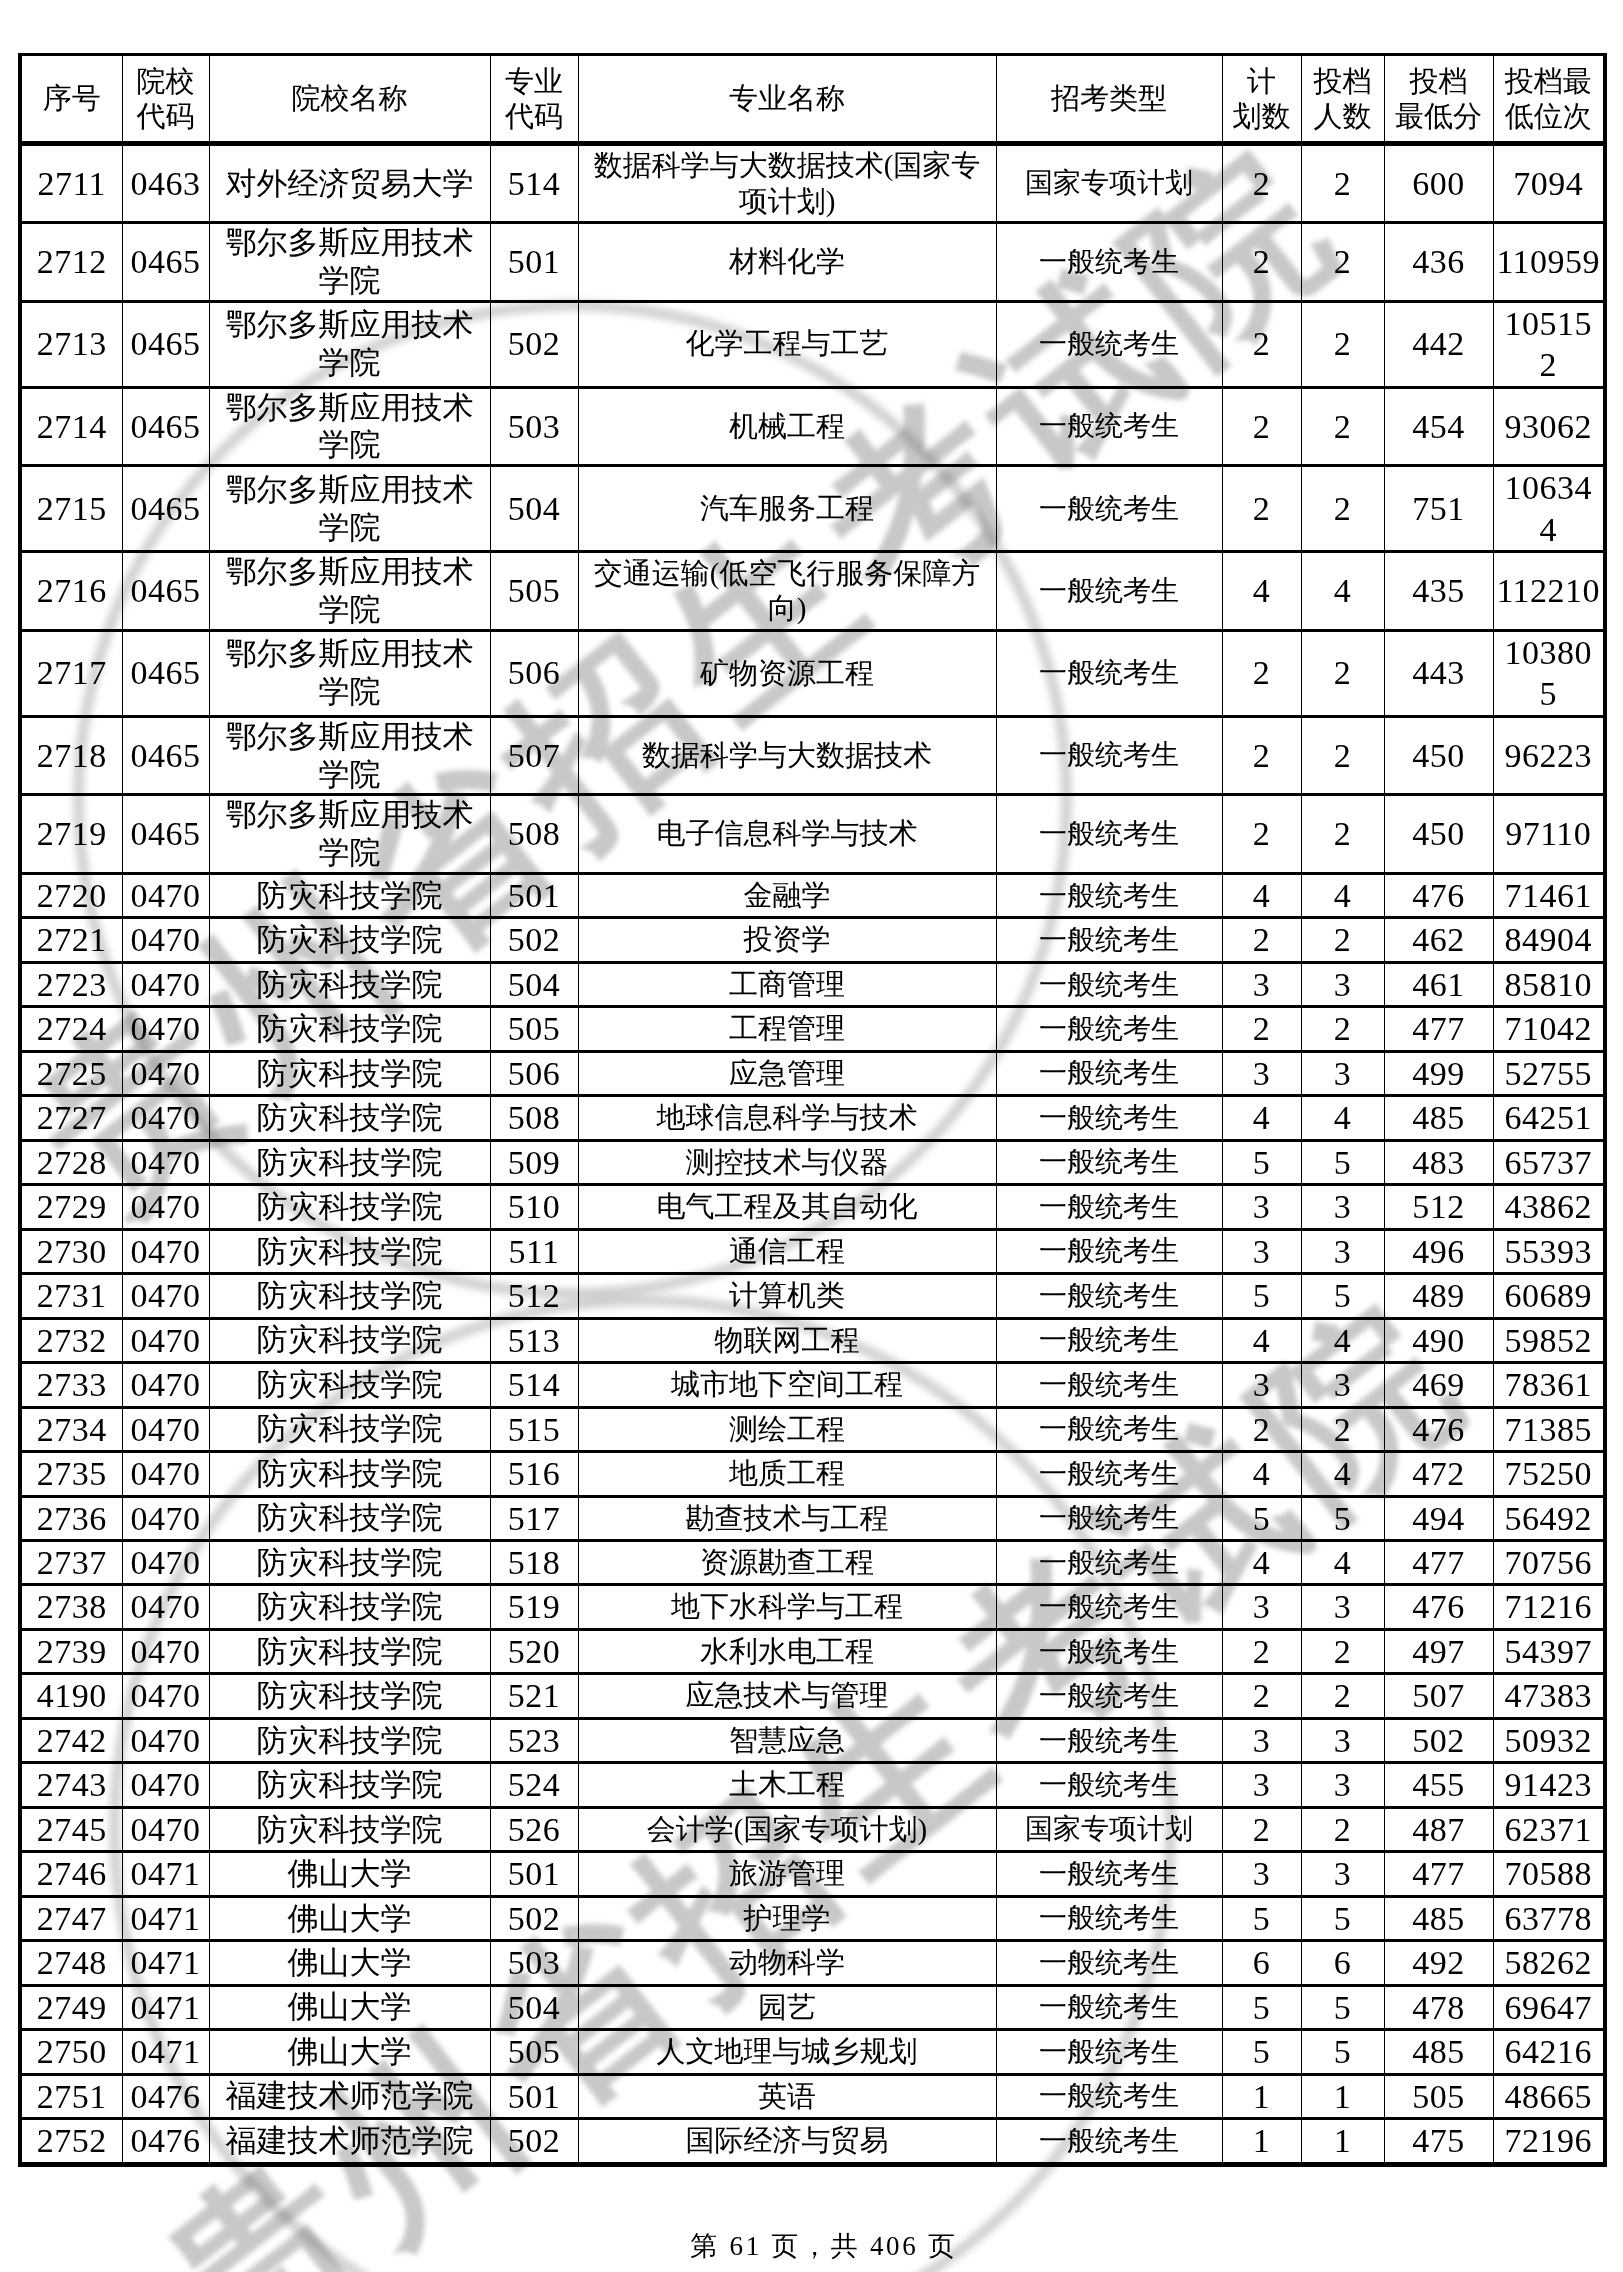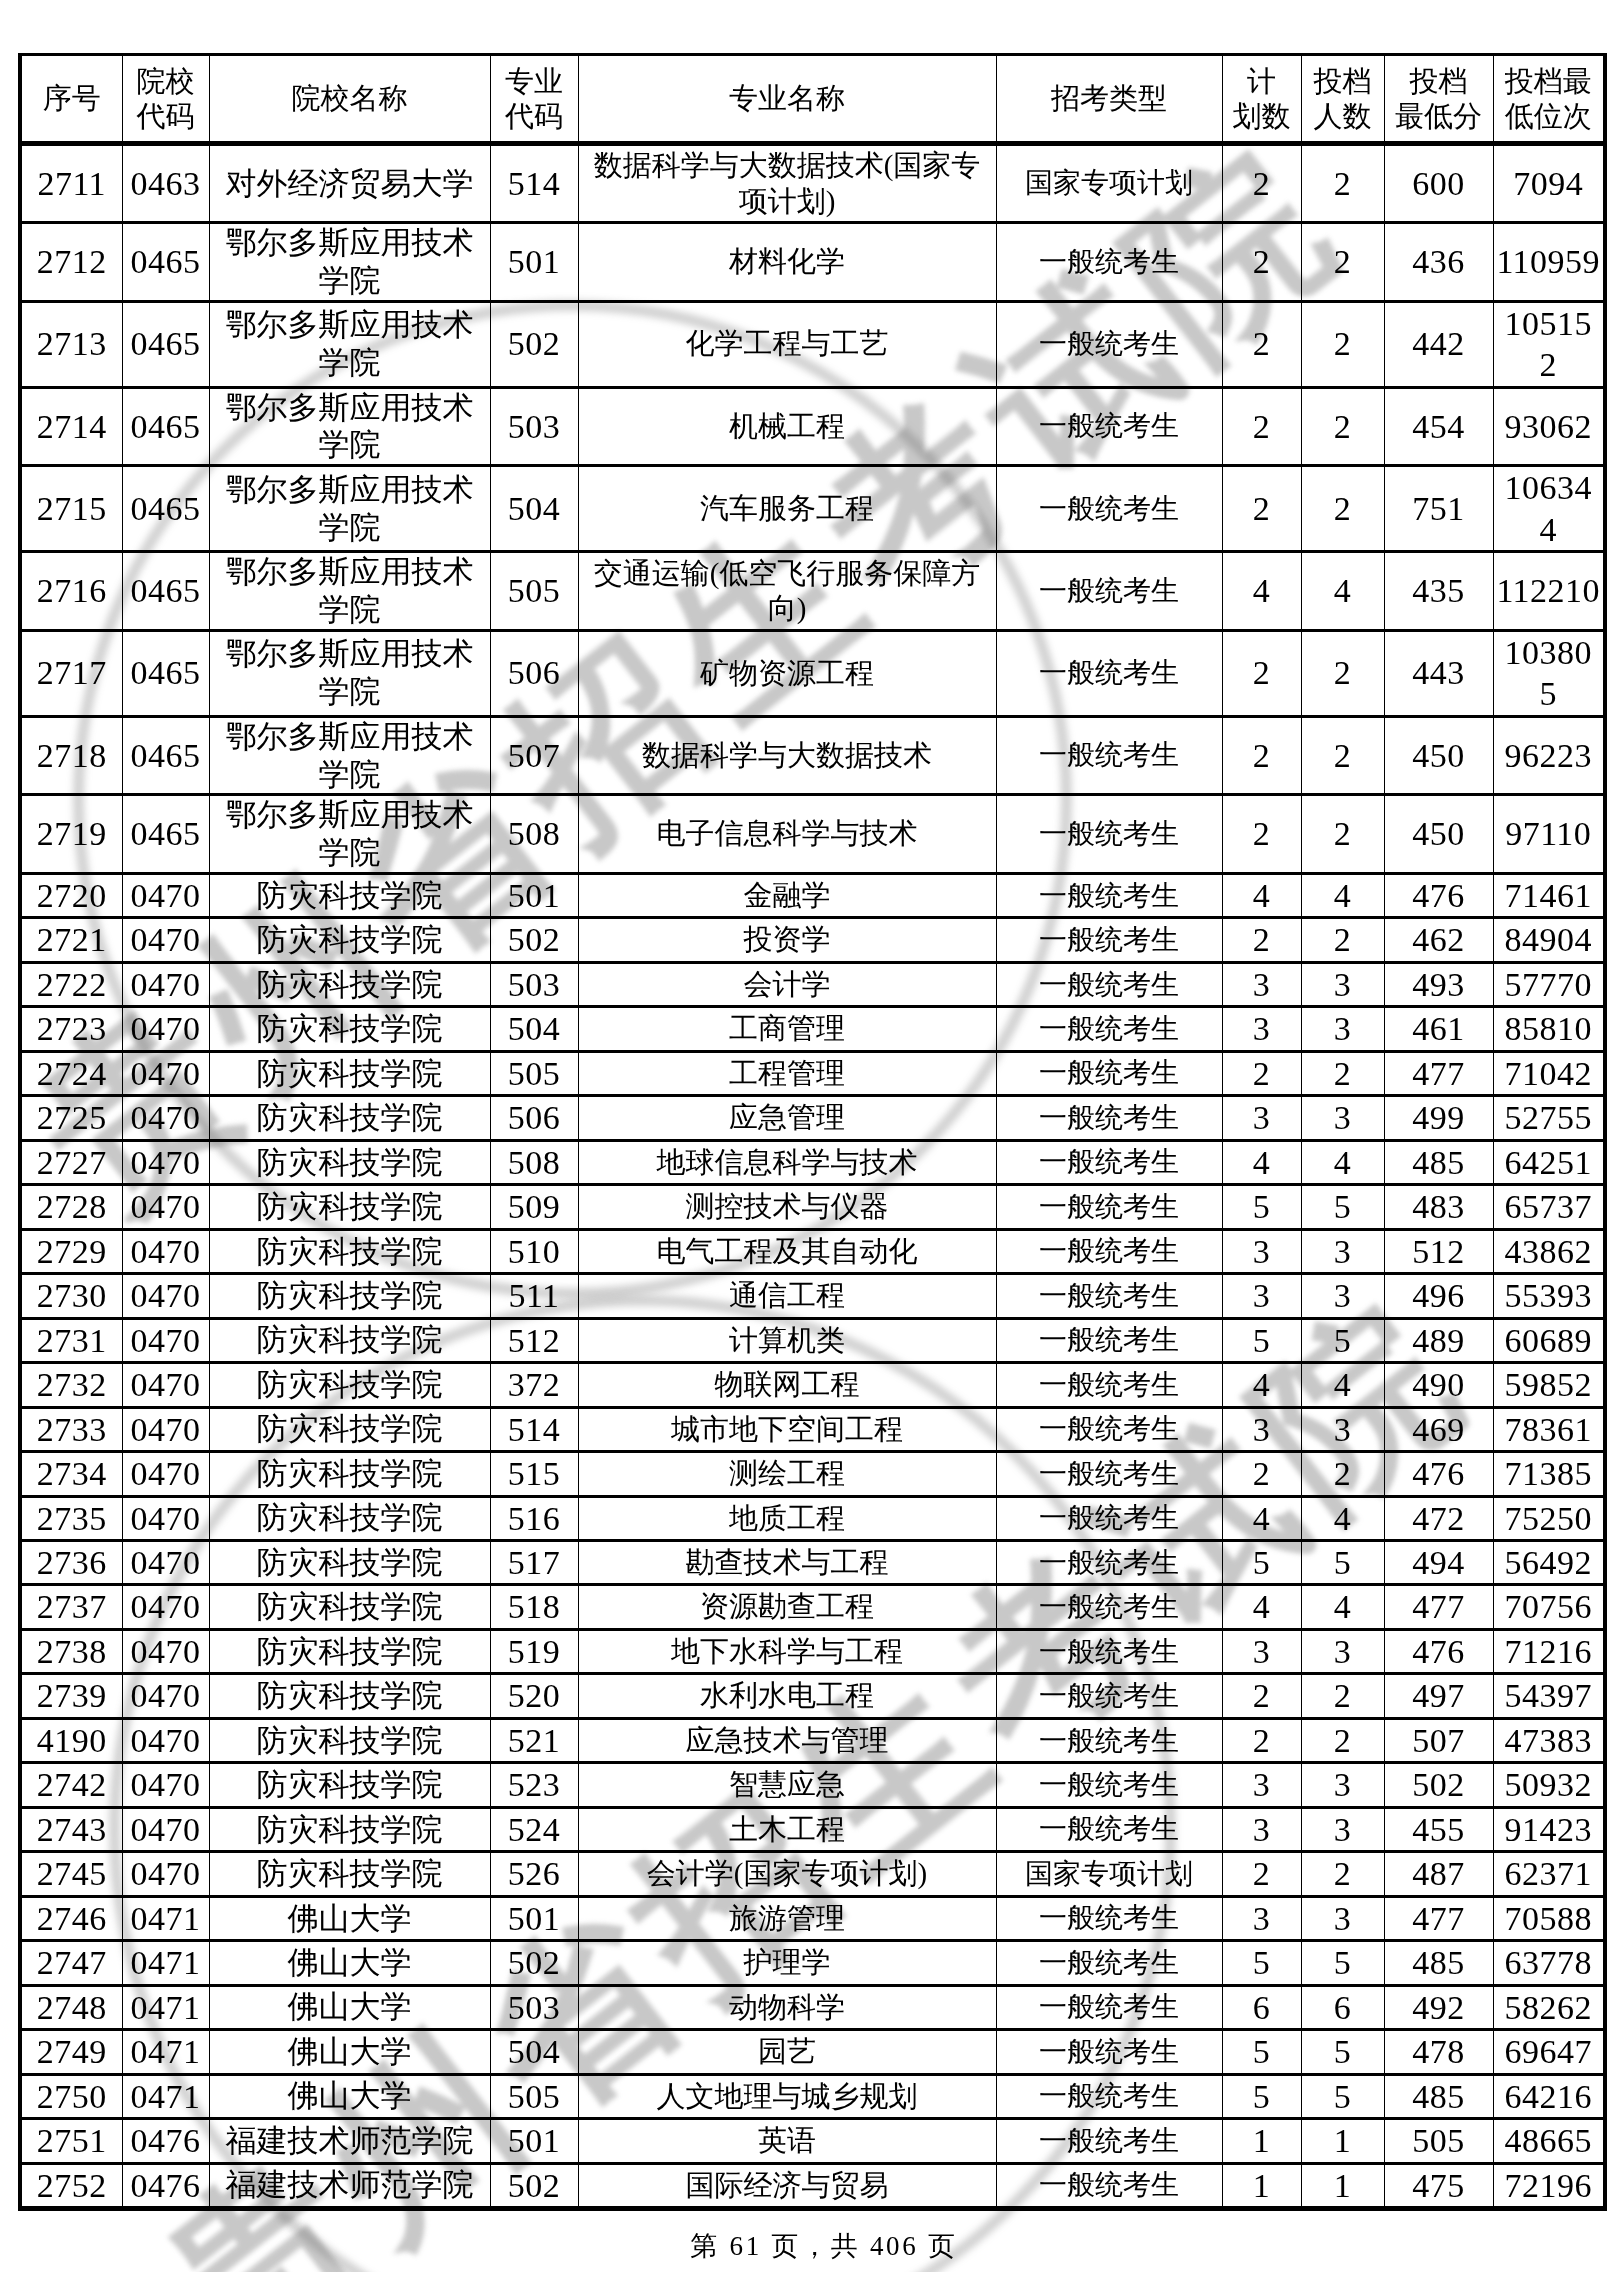--- a/index.html
+++ b/index.html
@@ -261,32 +261,20 @@
           <td class="cname">防灾科技学院</td>
           <td class="num">502</td>
           <td class="mname">投资学</td>
           <td>一般统考生</td>
           <td class="num">2</td>
           <td class="num">2</td>
           <td class="num">462</td>
           <td class="num">84904</td>
         </tr>
         <tr>
-          <td class="num">2722</td>
-          <td class="num">0470</td>
-          <td class="cname">防灾科技学院</td>
-          <td class="num">503</td>
-          <td class="mname">会计学</td>
-          <td>一般统考生</td>
-          <td class="num">3</td>
-          <td class="num">3</td>
-          <td class="num">493</td>
-          <td class="num">57770</td>
-        </tr>
-        <tr>
           <td class="num">2723</td>
           <td class="num">0470</td>
           <td class="cname">防灾科技学院</td>
           <td class="num">504</td>
           <td class="mname">工商管理</td>
           <td>一般统考生</td>
           <td class="num">3</td>
           <td class="num">3</td>
           <td class="num">461</td>
           <td class="num">85810</td>
@@ -372,21 +360,21 @@
           <td>一般统考生</td>
           <td class="num">5</td>
           <td class="num">5</td>
           <td class="num">489</td>
           <td class="num">60689</td>
         </tr>
         <tr>
           <td class="num">2732</td>
           <td class="num">0470</td>
           <td class="cname">防灾科技学院</td>
-          <td class="num">372</td>
+          <td class="num">513</td>
           <td class="mname">物联网工程</td>
           <td>一般统考生</td>
           <td class="num">4</td>
           <td class="num">4</td>
           <td class="num">490</td>
           <td class="num">59852</td>
         </tr>
         <tr>
           <td class="num">2733</td>
           <td class="num">0470</td>

